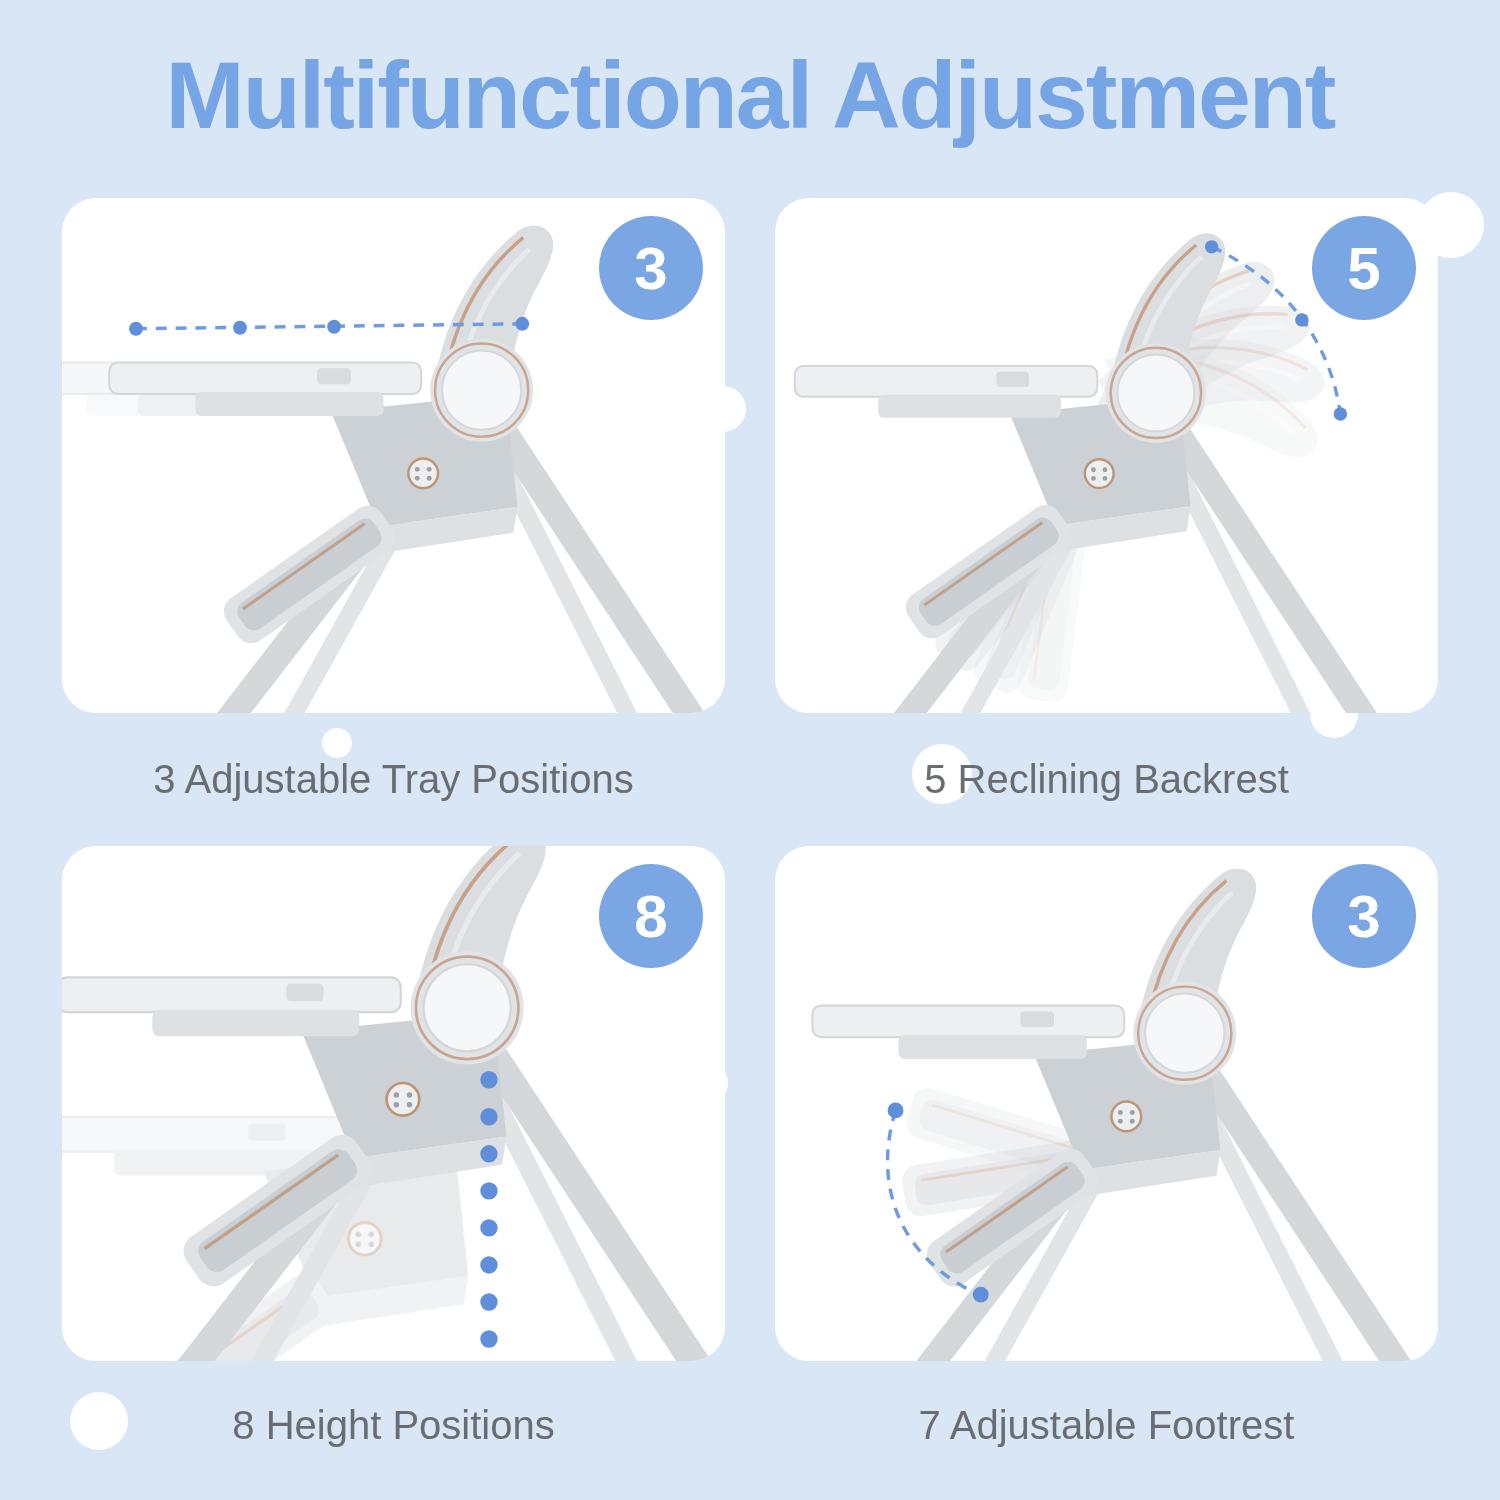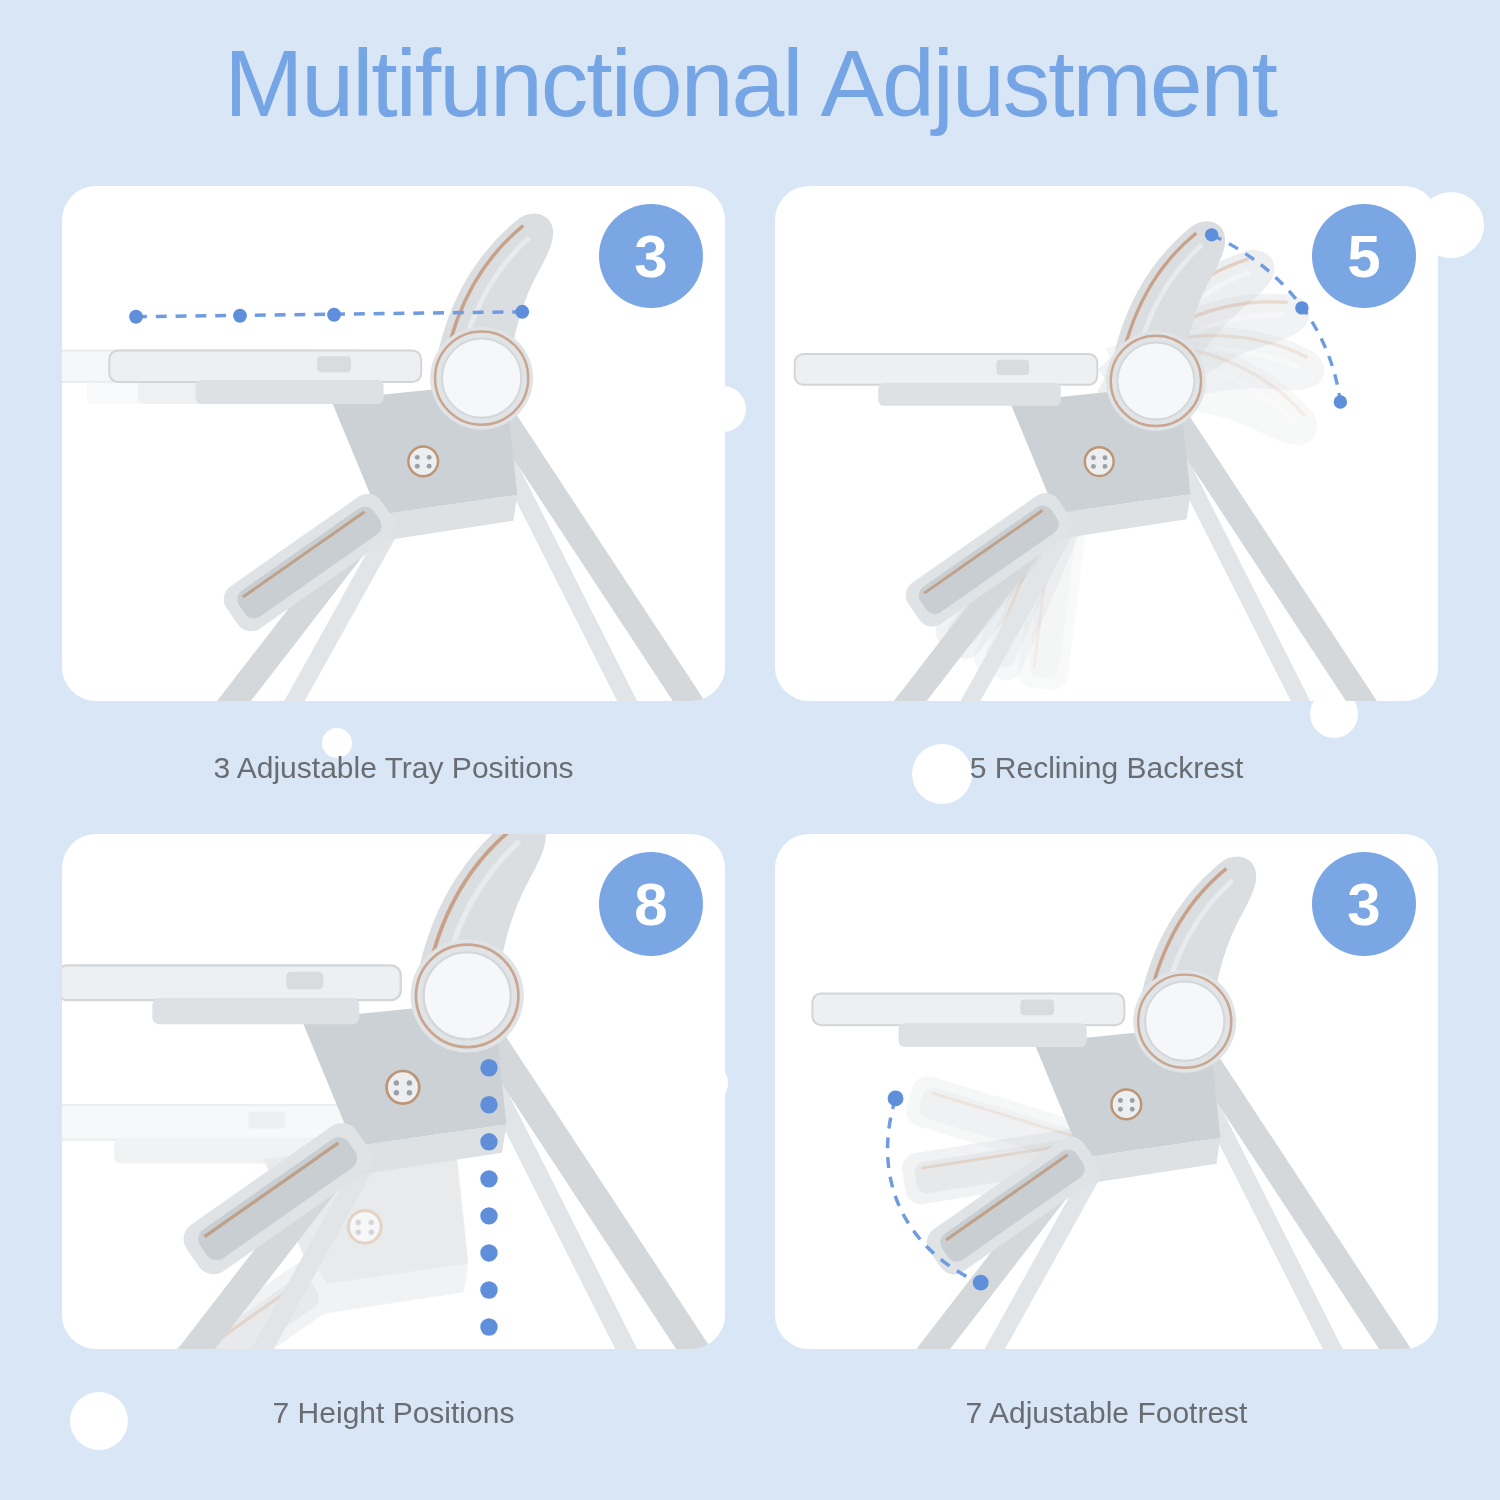--- a/index.html
+++ b/index.html
@@ -12,25 +12,25 @@
   }
   .dot {
     position: absolute;
     background: #ffffff;
     border-radius: 50%;
     z-index: 0;
   }
   h1.title {
     position: relative;
     z-index: 1;
-    margin: 0;
+    margin: 12px;
     padding-top: 30px;
     text-align: center;
     font-size: 95px;
-    font-weight: normal;
+    font-weight: bold;
     letter-spacing: -2px;
     color: #76a5e6;
     line-height: 1.12;
   }
   .grid {
     position: relative;
     z-index: 1;
     margin: 50px 62px 0;
     display: grid;
     grid-template-columns: 1fr 1fr;
@@ -54,21 +54,21 @@
     display: flex; align-items: center; justify-content: center;
   }
   .badge span {
     color: #ffffff;
     font-size: 60px;
     font-weight: bold;
   }
   .caption {
     height: 133px;
     display: flex; align-items: center; justify-content: center;
-    font-size: 30px;
+    font-size: 40px;
     color: #696d72;
     text-align: center;
   }
   .row2 .caption { height: 128px; }
   .guide { stroke: #6f9be0; stroke-width: 3.5; fill: none; stroke-dasharray: 11 9; }
   .gdot { fill: #5f8edb; }
 </style>
 </head>
 <body>
 
@@ -206,21 +206,21 @@
               <circle class="gdot" cx="424" cy="410" r="8"></circle>
               <circle class="gdot" cx="424" cy="444" r="8"></circle>
               <circle class="gdot" cx="424" cy="478" r="8"></circle>
             </g>
           </g>
         </svg>
         <div class="badge">
           <span>8</span>
         </div>
       </div>
-      <div class="caption">7 Height Positions</div>
+      <div class="caption">8 Height Positions</div>
     </div>
 
     <div class="panel row2">
       <div class="card">
         <svg class="scene" viewBox="0 0 660 520">
           <g transform="translate(5,15)">
             <g transform="rotate(26 308 306)" opacity="0.45">
                 <use href="#part-footrest"></use>
               </g>
             <g transform="rotate(52 308 306)" opacity="0.28">

